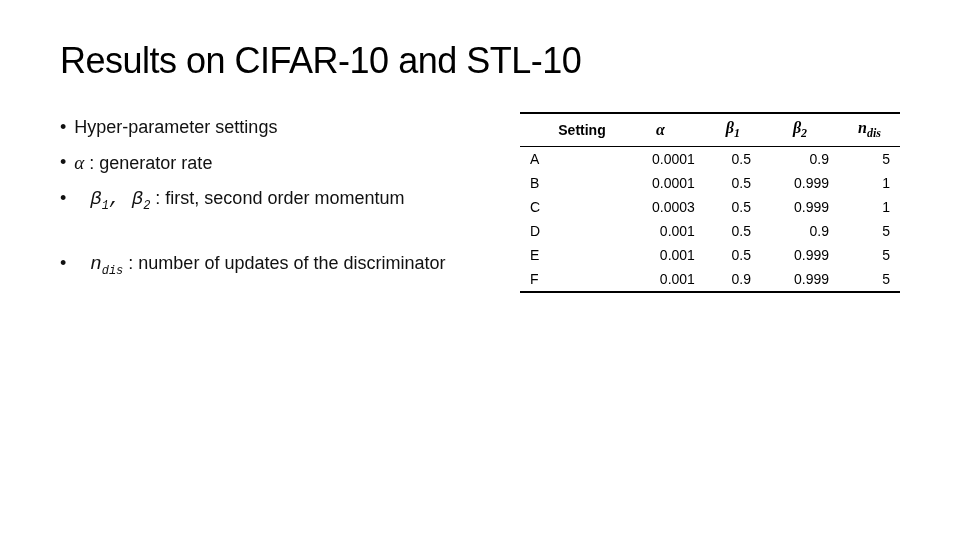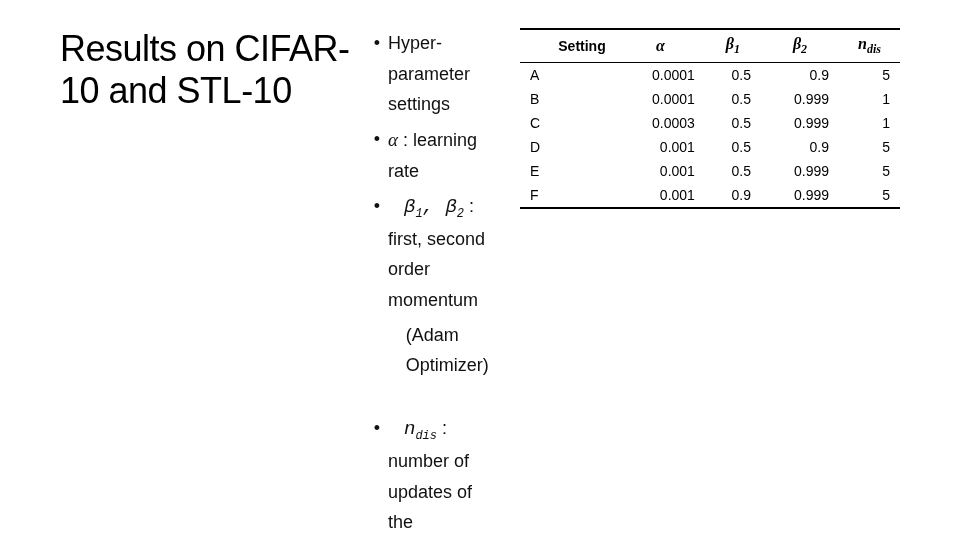--- a/index.html
+++ b/index.html
@@ -7,23 +7,23 @@
       background: #fff;
       font-family: 'Georgia', 'Times New Roman', serif;
       width: 960px;
       height: 540px;
       overflow: hidden;
       position: relative;
     }
     .slide {
       width: 960px;
       height: 540px;
-      padding: 28px 60px 40px 60px;
-      display: flex;
-      flex-direction: row;
+      padding: 40px 60px 40px 60px;
+      display: flex;
+      flex-direction: column;
     }
     .title {
       font-family: 'Arial', 'Helvetica', sans-serif;
       font-size: 36px;
       font-weight: 400;
       color: #000;
       margin-bottom: 30px;
       letter-spacing: -0.5px;
     }
     .content-area {
@@ -133,32 +133,29 @@
     <div class="left-column">
       <ul class="bullet-list">
         <li class="bullet-item">
           <span class="bullet-dot">•</span>
           <span class="item-text">Hyper-parameter settings</span>
         </li>
         <li class="bullet-item">
           <span class="bullet-dot">•</span>
           <span class="item-text">
             <span class="math-sym">α</span>
-            <span>: learning rate</span>
+            <span>: generator rate</span>
           </span>
         </li>
         <li class="bullet-item">
           <span class="bullet-dot">•</span>
           <span class="item-text">
             <span class="math-sub"><i>β</i><sub>1</sub>, <i>β</i><sub>2</sub></span>
             <span>: first, second order momentum</span>
           </span>
-        </li>
-        <li class="indent-item">
-          <span>(Adam Optimizer)</span>
         </li>
       </ul>
 
       <ul class="bullet-list bottom-bullets">
         <li class="bullet-item">
           <span class="bullet-dot">•</span>
           <span class="item-text">
             <span class="math-sub"><i>n</i><sub>dis</sub></span>
             <span>: number of updates of the discriminator</span>
           </span>

